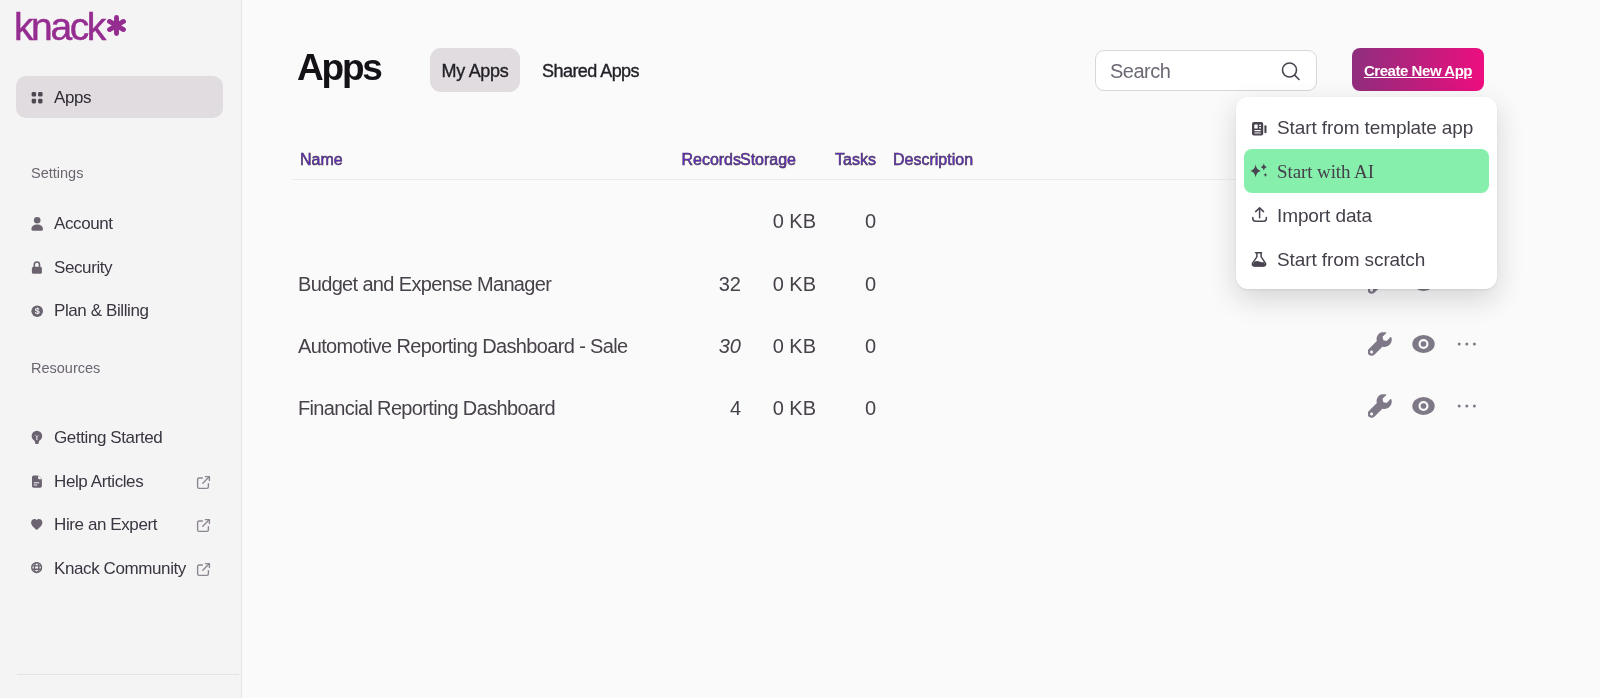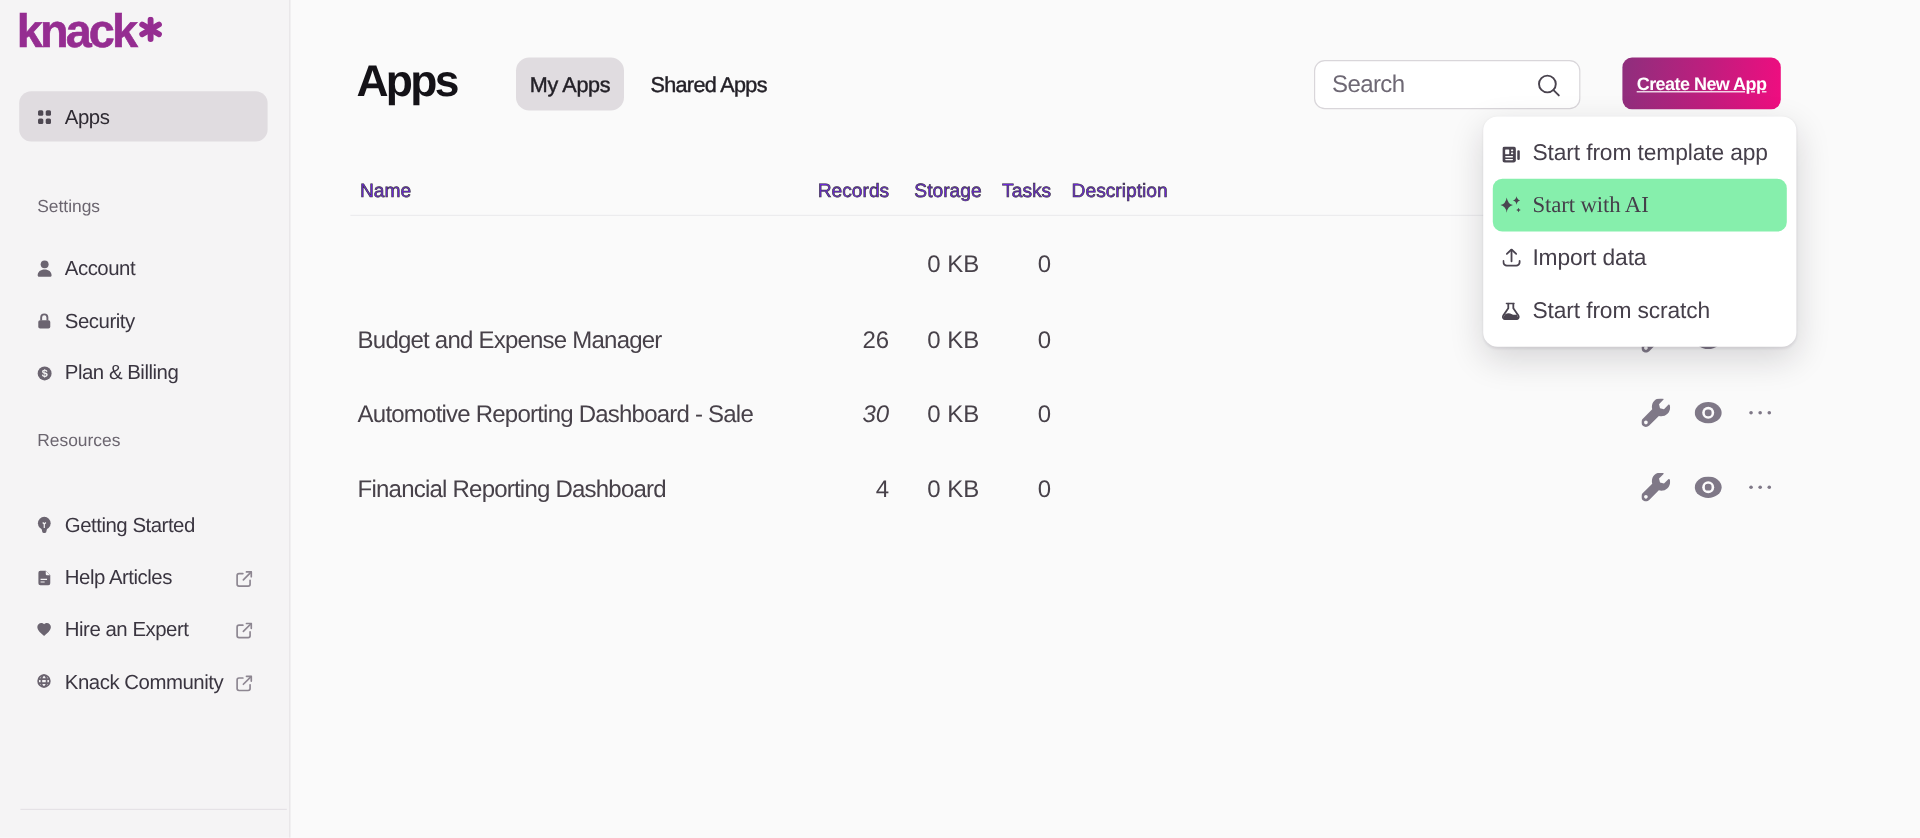--- a/index.html
+++ b/index.html
@@ -1,21 +1,21 @@
 <!DOCTYPE html>
 <html><head>
 <meta charset="utf-8">
 <style>
 * { margin:0; padding:0; box-sizing:border-box; }
 html,body { width:1600px; height:698px; }
 body { font-family:"Liberation Sans", sans-serif; background:#fafafa; position:relative; overflow:hidden; }
 
 
 #sidebar { position:absolute; left:0; top:0; width:242px; height:698px; background:#f5f4f5; border-right:1px solid #e6e4e7; }
-#logo { position:absolute; left:14px; top:5.4px; font-size:39px; font-weight:bold; color:#952d91; letter-spacing:-2.4px; -webkit-text-stroke:0.5px #952d91; }
+#logo { position:absolute; left:14px; top:5.4px; font-size:39px; font-weight:normal; color:#952d91; letter-spacing:-2.4px; -webkit-text-stroke:0.5px #952d91; }
 #logo svg { vertical-align:baseline; }
 #navsel { position:absolute; left:16px; top:76px; width:207px; height:42px; background:#e0dce0; border-radius:10px; }
 .seclabel { position:absolute; left:31px; height:20px; line-height:20px; font-size:14.5px; color:#6b656f; }
 .sitem { position:absolute; left:0; width:242px; height:24px; }
 .sitem .ic { position:absolute; left:27px; top:3px; width:19px; height:19px; }
 .sitem .tx { position:absolute; left:54px; top:0; height:24px; line-height:24px; font-size:17px; letter-spacing:-0.4px; color:#3a3540; }
 .sitem .ext { position:absolute; left:196px; top:5px; width:15px; height:15px; }
 #sdiv { position:absolute; left:17px; top:674px; width:222px; height:1px; background:#e5e2e6; }
 
 
@@ -169,21 +169,21 @@
       <g fill="none" stroke="#49434e" stroke-width="1.6" stroke-linecap="round">
         <circle cx="10.5" cy="10" r="7"></circle>
         <path d="M15.6 15.1l4.4 4.4"></path>
       </g>
     </svg>
   </div>
 <div id="btn">Create New App</div>
 
 <div class="th" style="left:300px;">Name</div>
 <div class="th" style="left:641px; width:100px; text-align:right;">Records</div>
-<div class="th" style="left:718px; width:100px; text-align:right;">Storage</div>
+<div class="th" style="left:718px; width:100px; text-align:center;">Storage</div>
 <div class="th" style="left:776px; width:100px; text-align:right;">Tasks</div>
 <div class="th" style="left:893px;">Description</div>
 <div id="thdiv"></div>
 
 <div class="row" style="top:188px;">
   <div class="rnum" style="left:474px; width:100px;">0 KB</div>
   <div class="rnum" style="left:534px; width:100px;">0</div>
   <div class="ricons">
       <svg style="left:1126px;" width="23.5" height="23.5" viewBox="2.6 2.3 17 17">
         <path fill="#7f7887" d="M19.6 6.2c-.1-.4-.6-.5-.9-.2l-2.6 2.6-2.4-.6-.6-2.4 2.6-2.6c.3-.3.2-.8-.2-.9-1.8-.5-3.8 0-5.2 1.4-1.4 1.4-1.8 3.4-1.3 5.2L3.2 14.5c-1.1 1.1-1.1 2.9 0 4 1.1 1.1 2.9 1.1 4 0l5.8-5.8c1.8.5 3.8.1 5.2-1.3 1.4-1.4 1.9-3.4 1.4-5.2zM5.2 17.7c-.6 0-1.1-.5-1.1-1.1s.5-1.1 1.1-1.1 1.1.5 1.1 1.1-.5 1.1-1.1 1.1z"></path>
@@ -197,21 +197,21 @@
         <g fill="#7f7887">
           <circle cx="2.2" cy="3" r="1.5"></circle>
           <circle cx="9.8" cy="3" r="1.5"></circle>
           <circle cx="17.4" cy="3" r="1.5"></circle>
         </g>
       </svg>
     </div>
 </div>
 <div class="row" style="top:251px;">
   <div class="rname">Budget and Expense Manager</div>
-  <div class="rnum" style="left:399px; width:100px;">26</div>
+  <div class="rnum" style="left:399px; width:100px;">32</div>
   <div class="rnum" style="left:474px; width:100px;">0 KB</div>
   <div class="rnum" style="left:534px; width:100px;">0</div>
   <div class="ricons">
       <svg style="left:1126px;" width="23.5" height="23.5" viewBox="2.6 2.3 17 17">
         <path fill="#7f7887" d="M19.6 6.2c-.1-.4-.6-.5-.9-.2l-2.6 2.6-2.4-.6-.6-2.4 2.6-2.6c.3-.3.2-.8-.2-.9-1.8-.5-3.8 0-5.2 1.4-1.4 1.4-1.8 3.4-1.3 5.2L3.2 14.5c-1.1 1.1-1.1 2.9 0 4 1.1 1.1 2.9 1.1 4 0l5.8-5.8c1.8.5 3.8.1 5.2-1.3 1.4-1.4 1.9-3.4 1.4-5.2zM5.2 17.7c-.6 0-1.1-.5-1.1-1.1s.5-1.1 1.1-1.1 1.1.5 1.1 1.1-.5 1.1-1.1 1.1z"></path>
       </svg>
       <svg style="left:1170px;" width="23" height="18" viewBox="0 0 23 18">
         <ellipse cx="11.5" cy="9" rx="11.2" ry="8.9" fill="#7f7887"></ellipse>
         <circle cx="11.5" cy="9" r="5" fill="#fcfbfc"></circle>
         <rect x="8.7" y="6.2" width="5.6" height="5.6" rx="2.4" fill="#7f7887"></rect>

